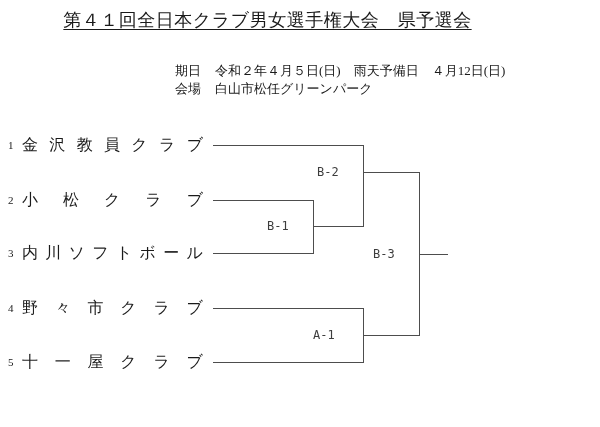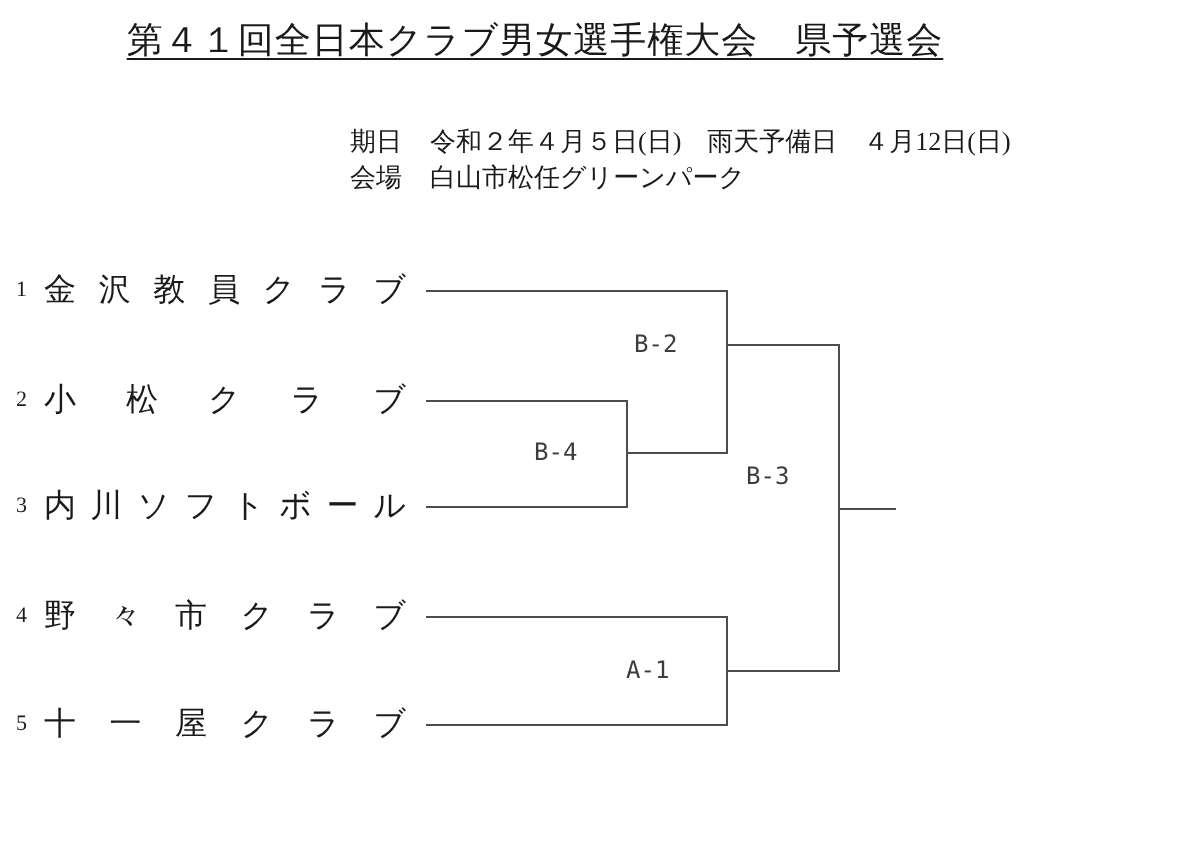--- a/index.html
+++ b/index.html
@@ -142,19 +142,19 @@
 
     <div class="ln v" style="left:363px;top:145px;height:82px"></div>
     <div class="ln h" style="left:363px;top:172px;width:56px"></div>
 
     <div class="ln v" style="left:363px;top:308px;height:55px"></div>
     <div class="ln h" style="left:363px;top:335px;width:56px"></div>
 
     <div class="ln v" style="left:419px;top:172px;height:164px"></div>
     <div class="ln h" style="left:419px;top:254px;width:29px"></div>
 
-    <div class="mlabel" style="left:267px;top:219px">B-4</div>
+    <div class="mlabel" style="left:267px;top:219px">B-1</div>
     <div class="mlabel" style="left:317px;top:165px">B-2</div>
-    <div class="mlabel" style="left:373px;top:231px">B-3</div>
+    <div class="mlabel" style="left:373px;top:247px">B-3</div>
     <div class="mlabel" style="left:313px;top:328px">A-1</div>
 
   </div>
 </div>
 
 </body></html>

